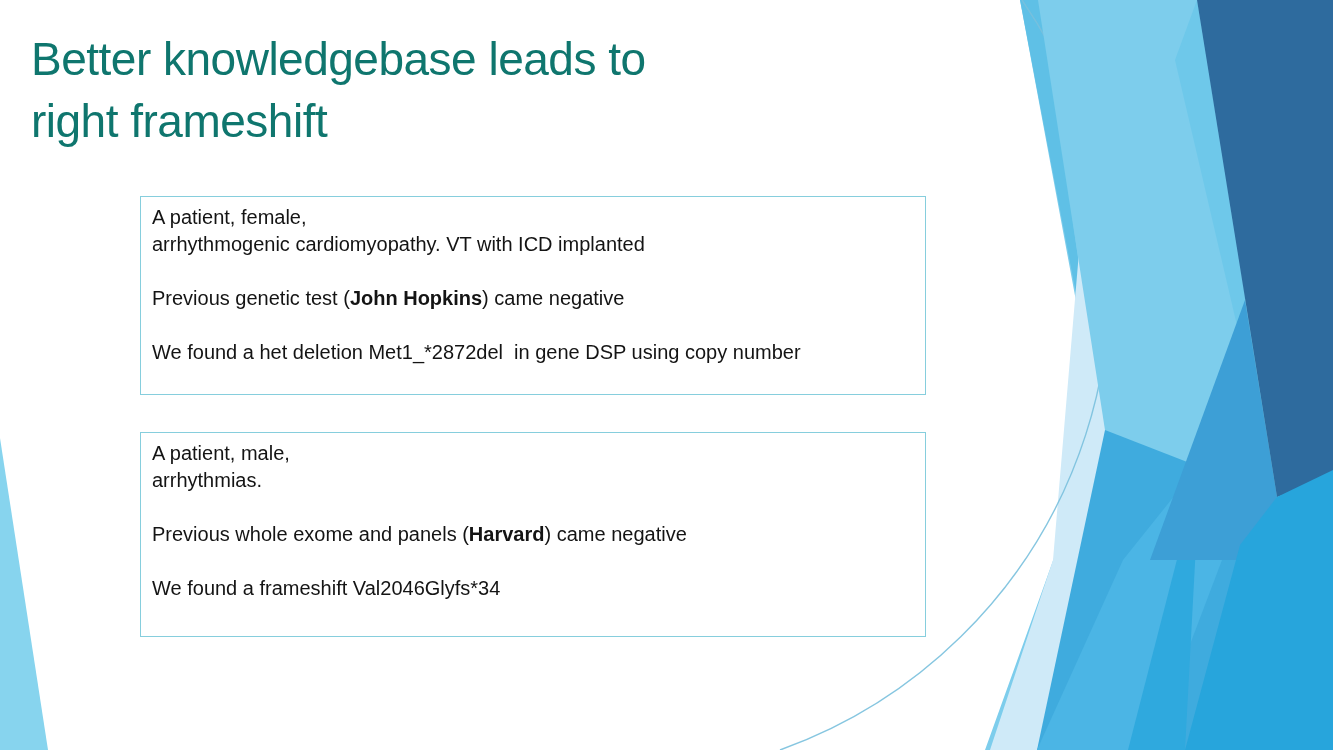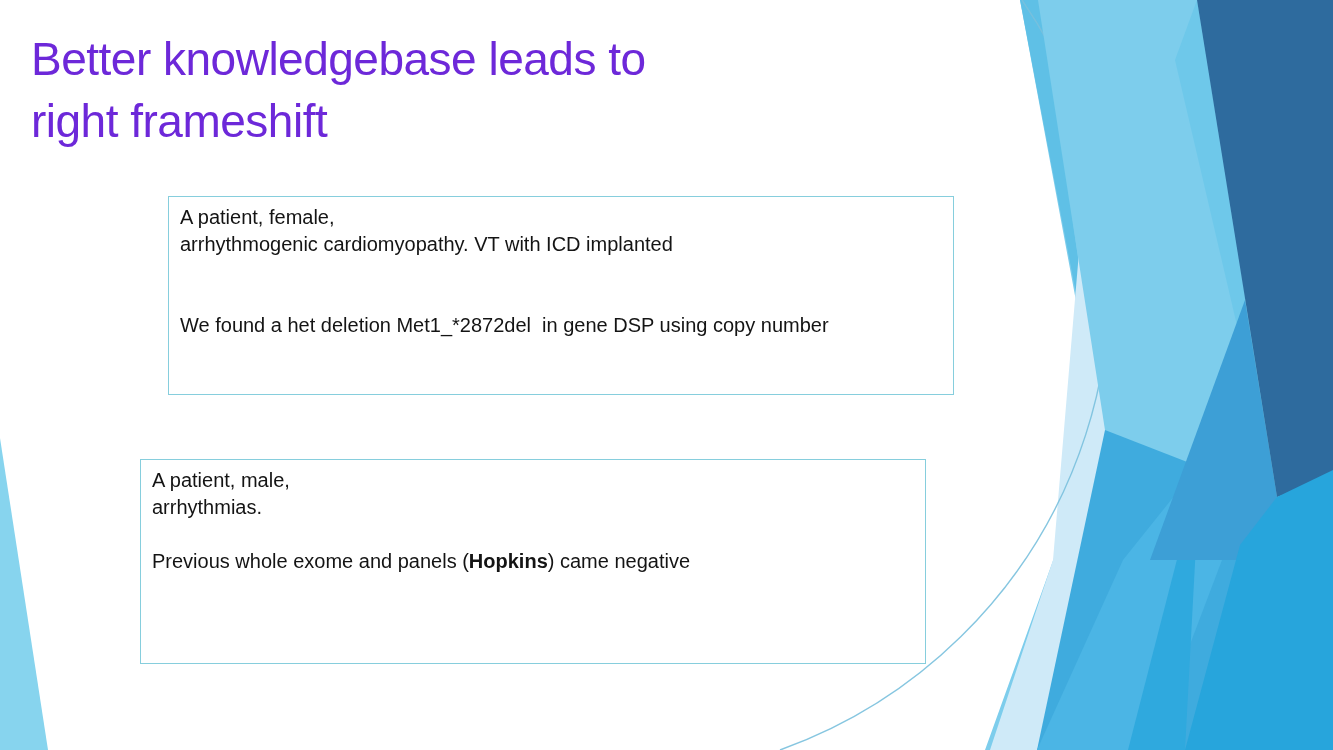--- a/index.html
+++ b/index.html
@@ -31,22 +31,22 @@
     left: 140px;
     width: 763px;
     border: 1px solid #86cedd;
     background: #ffffff;
     padding: 7px 10px 0 11px;
     font-size: 20px;
     line-height: 27px;
     color: #141414;
     z-index: 2;
   }
-  #case-box-0 { top: 196px; height: 190px; margin-left: 28px; }
-  #case-box-1 { top: 459px; height: 196px; }
+  #case-box-0 { top: 196px; height: 190px; }
+  #case-box-1 { top: 432px; height: 196px; }
   .case-line { white-space: pre-wrap; min-height: 27px; }
   .seg-bold { font-weight: 700; }
 </style>
 </head>
 <body>
 
 <svg class="decor-svg" viewBox="0 0 1333 750" preserveAspectRatio="none" aria-hidden="true">
   <polygon points="1020,0 1333,0 1333,750 985,750 1100,430" fill="#7dcdec"></polygon>
   <polygon points="1020,0 1042,0 1102,430" fill="#5fc0e6"></polygon>
   <polygon points="1080,240 1123,560 1037,750 990,750 1053,560" fill="#cfeaf8"></polygon>
@@ -55,31 +55,33 @@
   <polygon points="1175,60 1197,0 1277,497" fill="#6ec8ea"></polygon>
   <polygon points="1105,430 1277,497 1333,750 1037,750" fill="#3fabde"></polygon>
   <polygon points="1195,470 1222,560 1150,750 1037,750 1123,560" fill="#4bb5e5"></polygon>
   <polygon points="1200,470 1185,750 1128,750" fill="#2fa9de"></polygon>
   <polygon points="1245,300 1277,497 1240,560 1150,560" fill="#3d9fd6"></polygon>
   <polygon points="1197,0 1333,0 1333,477 1277,497" fill="#2e6b9e"></polygon>
   <polygon points="1277,497 1333,470 1333,750 1185,750 1240,545" fill="#27a5dc"></polygon>
   <polygon points="0,438 48,750 0,750" fill="#87d4ee"></polygon>
 </svg>
 
-<h1 class="slide-title" style="color: #6d28d9;">
+<h1 class="slide-title" style="color: #0f766e;">
   <span>Better knowledgebase leads to</span><br>
   <span>right frameshift</span>
 </h1>
 
 <div id="case-box-0" class="case-box" style="border-color: rgb(134, 206, 221);">
     <div class="case-line"><span>A patient, female,</span></div>
     <div class="case-line"><span>arrhythmogenic cardiomyopathy. VT with ICD implanted</span></div>
     <div class="case-line">&nbsp;</div>
+    <div class="case-line"><span>Previous genetic test (</span><span class="seg-bold">John Hopkins</span><span>) came negative</span></div>
     <div class="case-line">&nbsp;</div>
     <div class="case-line"><span>We found a het deletion Met1_*2872del  in gene DSP using copy number</span></div>
   </div>
 <div id="case-box-1" class="case-box" style="border-color: rgb(134, 206, 221);">
     <div class="case-line"><span>A patient, male,</span></div>
     <div class="case-line"><span>arrhythmias.</span></div>
     <div class="case-line">&nbsp;</div>
-    <div class="case-line"><span>Previous whole exome and panels (</span><span class="seg-bold">Hopkins</span><span>) came negative</span></div>
+    <div class="case-line"><span>Previous whole exome and panels (</span><span class="seg-bold">Harvard</span><span>) came negative</span></div>
     <div class="case-line">&nbsp;</div>
+    <div class="case-line"><span>We found a frameshift Val2046Glyfs*34</span></div>
   </div>
 
 </body></html>

